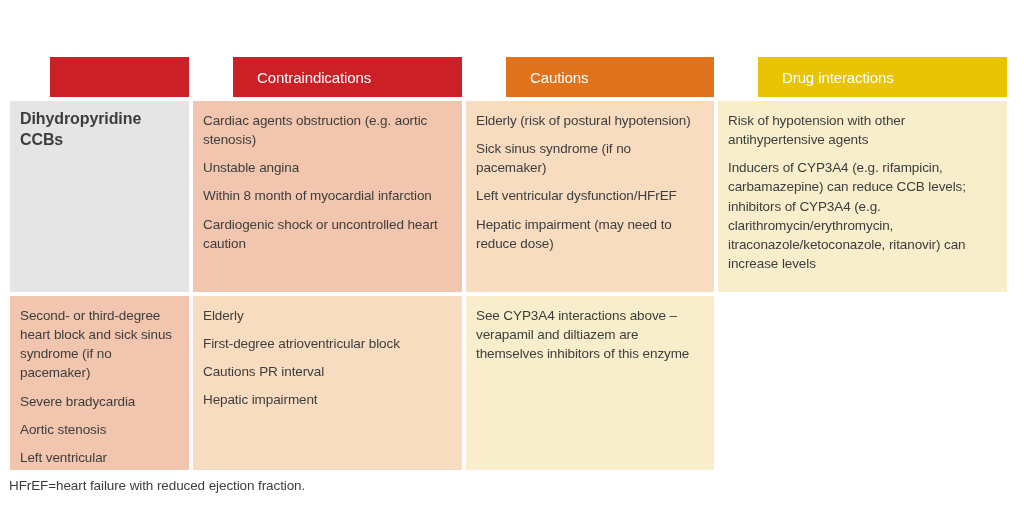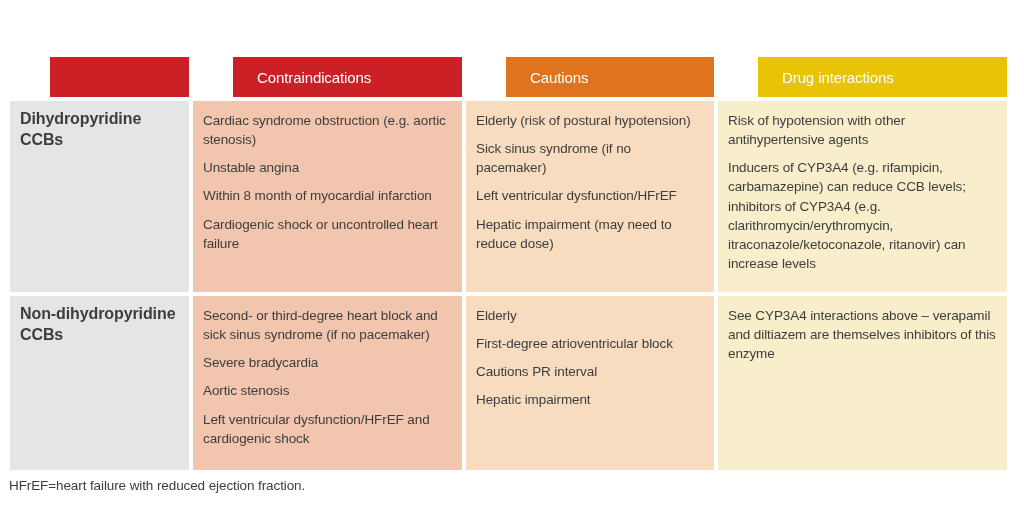--- a/index.html
+++ b/index.html
@@ -77,39 +77,36 @@
 
     <div class="hcell c-red"></div>
     <div class="hcell c-red">Contraindications</div>
     <div class="hcell c-orange">Cautions</div>
     <div class="hcell c-yellow">Drug interactions</div>
 
     <div class="lcell">
       <span>Dihydropyridine CCBs</span>
     </div>
     <div class="bcell salmon">
-        <p class="cell-para">Cardiac syndrome obstruction (e.g. aortic stenosis)</p>
+        <p class="cell-para">Cardiac agents obstruction (e.g. aortic stenosis)</p>
         <p class="cell-para">Unstable angina</p>
         <p class="cell-para">Within 8 month of myocardial infarction</p>
-        <p class="cell-para">Cardiogenic shock or uncontrolled heart failure</p>
+        <p class="cell-para">Cardiogenic shock or uncontrolled heart caution</p>
       </div>
     <div class="bcell peach">
         <p class="cell-para">Elderly (risk of postural hypotension)</p>
         <p class="cell-para">Sick sinus syndrome (if no pacemaker)</p>
         <p class="cell-para">Left ventricular dysfunction/HFrEF</p>
         <p class="cell-para">Hepatic impairment (may need to reduce dose)</p>
       </div>
     <div class="bcell cream">
         <p class="cell-para">Risk of hypotension with other antihypertensive agents</p>
         <p class="cell-para">Inducers of CYP3A4 (e.g. rifampicin, carbamazepine) can reduce CCB levels; inhibitors of CYP3A4 (e.g. clarithromycin/erythromycin, itraconazole/ketoconazole, ritanovir) can increase levels</p>
       </div>
 
-    <div class="lcell">
-      <span>Non-dihydropyridine CCBs</span>
-    </div>
     <div class="bcell salmon">
         <p class="cell-para">Second- or third-degree heart block and sick sinus syndrome (if no pacemaker)</p>
         <p class="cell-para">Severe bradycardia</p>
         <p class="cell-para">Aortic stenosis</p>
         <p class="cell-para">Left ventricular dysfunction/HFrEF and cardiogenic shock</p>
       </div>
     <div class="bcell peach">
         <p class="cell-para">Elderly</p>
         <p class="cell-para">First-degree atrioventricular block</p>
         <p class="cell-para">Cautions PR interval</p>

